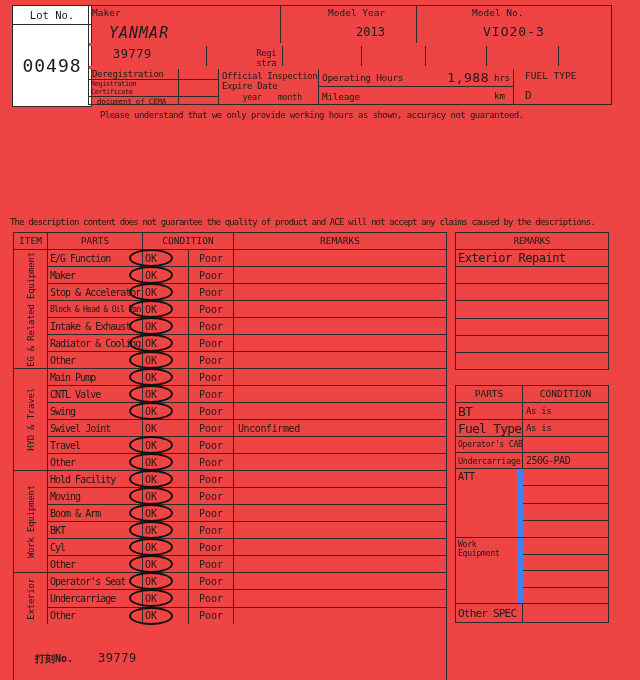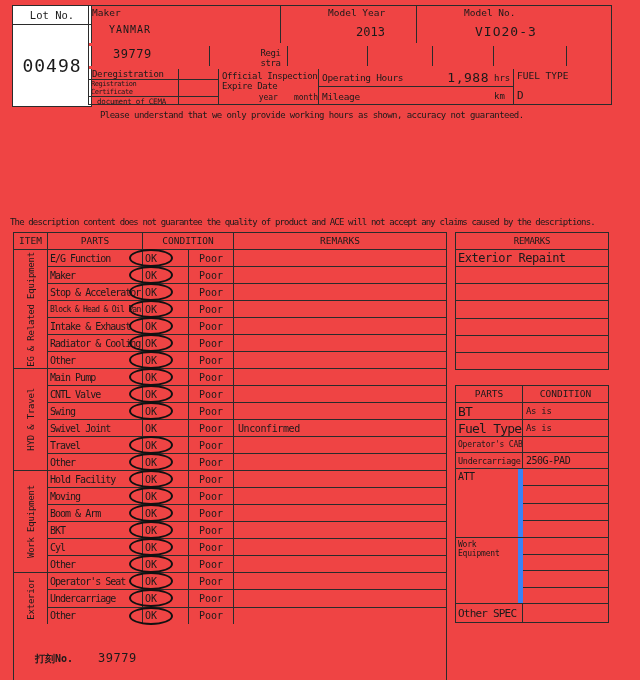--- a/index.html
+++ b/index.html
@@ -13,39 +13,39 @@
 
   
   .lot-box { left:12px; top:5px; width:80px; height:102px; background:#fff; }
   .lot-title { height:19px; border-bottom:1px solid #2b2b2b; text-align:center; font-size:10.5px; line-height:18px; }
   .lot-number { height:81px; display:flex; align-items:center; justify-content:center; font-size:18px; letter-spacing:1px; }
 
   
   .hdr { left:88px; top:5px; width:524px; height:100px; }
   .hrow { display:flex; width:100%; }
   .hcell { border-right:1px solid #2b2b2b; position:relative; overflow:hidden; }
-  .hcell.last { border-right:none; }
+  .hcell.last { border-right:none;margin-left:8px; }
   .hrow.rb { border-bottom:3px solid #ef4444;gap:44px; }
   .lbl { font-size:9.5px; padding:1px 0 0 3px; line-height:11px; }
-  .val-maker { font-size:10px; letter-spacing:1px; padding:6px 0 0 20px; }
+  .val-maker { font-size:15px; letter-spacing:1px; padding:6px 0 0 20px;font-style:italic; }
   .val-year { font-size:12px; text-align:center; padding-top:7px; }
   .val-model { font-size:13px; letter-spacing:1px; padding:6px 0 0 14px; }
   .val-serial { font-size:12px; padding:1px 0 0 24px; letter-spacing:0.5px; }
   .reg-label { font-size:9px; letter-spacing:-0.4px; text-align:center; word-break:break-all; padding:2px 4px 0 4px; line-height:10px; }
   .ac-top { height:11px; border-bottom:1px solid #2b2b2b; text-align:center; font-size:9.5px; line-height:10px; }
   .ac-bot { height:11px; text-align:center; font-size:10px; line-height:11px; }
   .dereg-row { display:flex; flex:1; border-bottom:1px solid #2b2b2b; }
   .dereg-row:last-child { border-bottom:none; }
   .dereg-lbl { width:90px; border-right:1px solid #2b2b2b; overflow:hidden; display:flex; align-items:center; }
   .dereg-val { flex:1; }
   .t9  { font-size:9px;  letter-spacing:-0.3px; padding-left:3px; }
   .t7  { font-size:7px;  letter-spacing:-0.45px; padding-left:2px; }
   .t75 { font-size:7.5px; letter-spacing:-0.2px; padding-left:8px; }
   .insp-lbl { font-size:9px; letter-spacing:-0.4px; padding:2px 0 0 3px; line-height:10px; }
-  .ym { position:absolute; bottom:2px; left:0; right:0; display:flex; justify-content:flex-end; gap:16px; font-size:8px; }
+  .ym { position:absolute; bottom:2px; left:0; right:16px; display:flex; justify-content:flex-end; gap:16px; font-size:8px; }
   .ops-row1 { height:18px; border-bottom:1px solid #2b2b2b; display:flex; align-items:center; }
   .ops-row2 { height:18px; display:flex; align-items:center; }
   .ops-lbl { font-size:9.5px; letter-spacing:-0.3px; padding-left:3px; }
   .ops-val { margin-left:auto; font-size:13px; letter-spacing:0.5px; }
   .ops-unit { width:24px; font-size:9px; padding-left:5px; }
   .fuel-lbl { font-size:9.5px; padding:1px 0 0 3px; }
   .fuel-val { font-size:11px; padding:8px 0 0 3px; }
 
   
   .notice { left:100px; top:110px; font-size:9px; letter-spacing:-0.55px; white-space:nowrap; }

